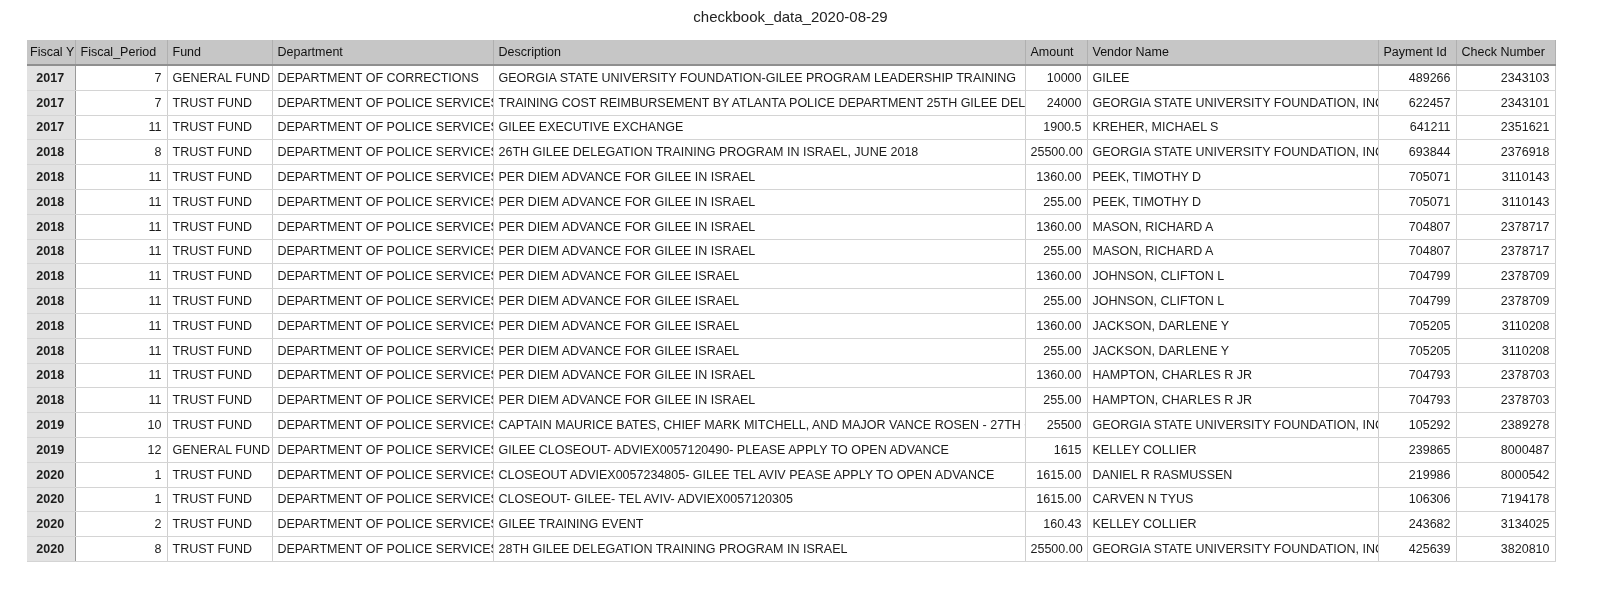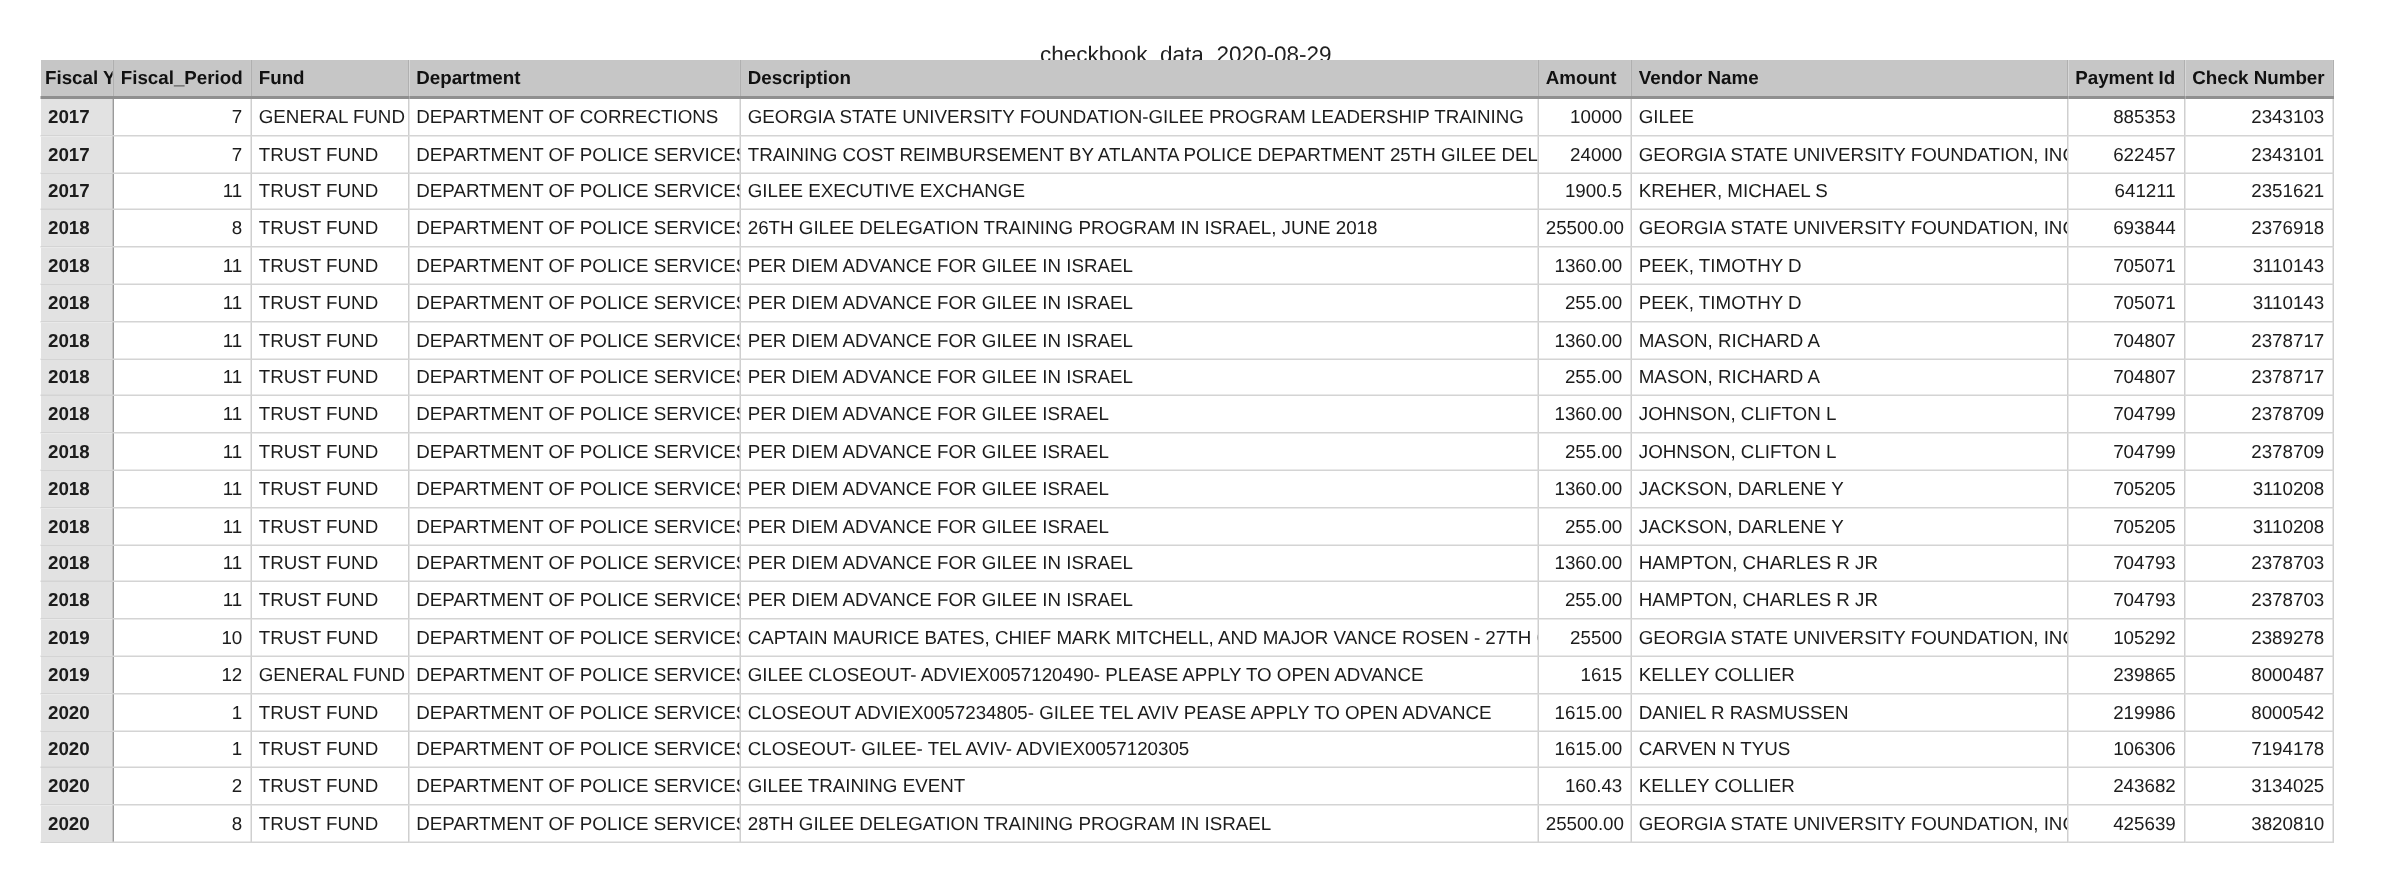--- a/index.html
+++ b/index.html
@@ -1,24 +1,24 @@
 <!DOCTYPE html>
 <html><head>
   <meta charset="utf-8">
   <style>
     html, body { margin: 0; padding: 0; background: #ffffff; }
     body { width: 1600px; height: 592px; overflow: hidden; font-family: "Liberation Sans", sans-serif; color: #1a1a1a; }
-    .sheet-title { position: absolute; left: 0; top: 28px; width: 1581px; text-align: center; font-size: 15px; color: #222; }
+    .sheet-title { position: absolute; left: 0; top: 8px; width: 1581px; text-align: center; font-size: 15px; color: #222; }
     table { position: absolute; left: 27px; top: 40px; border-collapse: collapse; table-layout: fixed; width: 1528px; font-size: 12.5px; }
     col.c0 { width: 48px; } col.c1 { width: 92px; } col.c2 { width: 105px; } col.c3 { width: 221px; }
     col.c4 { width: 532px; } col.c5 { width: 62px; } col.c6 { width: 291px; } col.c7 { width: 78px; } col.c8 { width: 99px; }
-    th { background: #c6c6c6; font-weight: bold; height: 24px; padding: 0 5px; text-align: left; white-space: nowrap; overflow: hidden; border-right: 1px solid #b0b0b0; border-bottom: 2px solid #8f8f8f; color: #111; margin-top: 44px; }
+    th { background: #c6c6c6; font-weight: normal; height: 24px; padding: 0 5px; text-align: left; white-space: nowrap; overflow: hidden; border-right: 1px solid #b0b0b0; border-bottom: 2px solid #8f8f8f; color: #111; margin-top: 44px; }
     td { height: 23.8px; padding: 0 5px; white-space: nowrap; overflow: hidden; border-right: 1px solid #cfcfcf; border-bottom: 1px solid #d4d4d4; color: #1c1c1c; }
     td.num { text-align: right; }
-    td.year { background: #e2e2e2; font-weight: bold; text-align: left; padding-right: 6px; border-right: 1px solid #9a9a9a; }
+    td.year { background: #e2e2e2; font-weight: bold; text-align: center; padding-right: 6px; border-right: 1px solid #9a9a9a; }
     th.first { padding: 0 3px; text-overflow: clip; }
   </style>
 </head>
 <body>
 
 <div class="sheet-title">checkbook_data_2020-08-29</div>
 
 <table>
   <colgroup>
     <col class="c0">
@@ -46,21 +46,21 @@
   </thead>
   <tbody id="table-body">
       <tr>
         <td class="year">2017</td>
         <td class="num">7</td>
         <td>GENERAL FUND</td>
         <td>DEPARTMENT OF CORRECTIONS</td>
         <td>GEORGIA STATE UNIVERSITY FOUNDATION-GILEE PROGRAM LEADERSHIP TRAINING</td>
         <td class="num">10000</td>
         <td>GILEE</td>
-        <td class="num">885353</td>
+        <td class="num">489266</td>
         <td class="num">2343103</td>
       </tr>
       <tr>
         <td class="year">2017</td>
         <td class="num">7</td>
         <td>TRUST FUND</td>
         <td>DEPARTMENT OF POLICE SERVICES</td>
         <td>TRAINING COST REIMBURSEMENT BY ATLANTA POLICE DEPARTMENT 25TH GILEE DELEGATION</td>
         <td class="num">24000</td>
         <td>GEORGIA STATE UNIVERSITY FOUNDATION, INC.</td>

